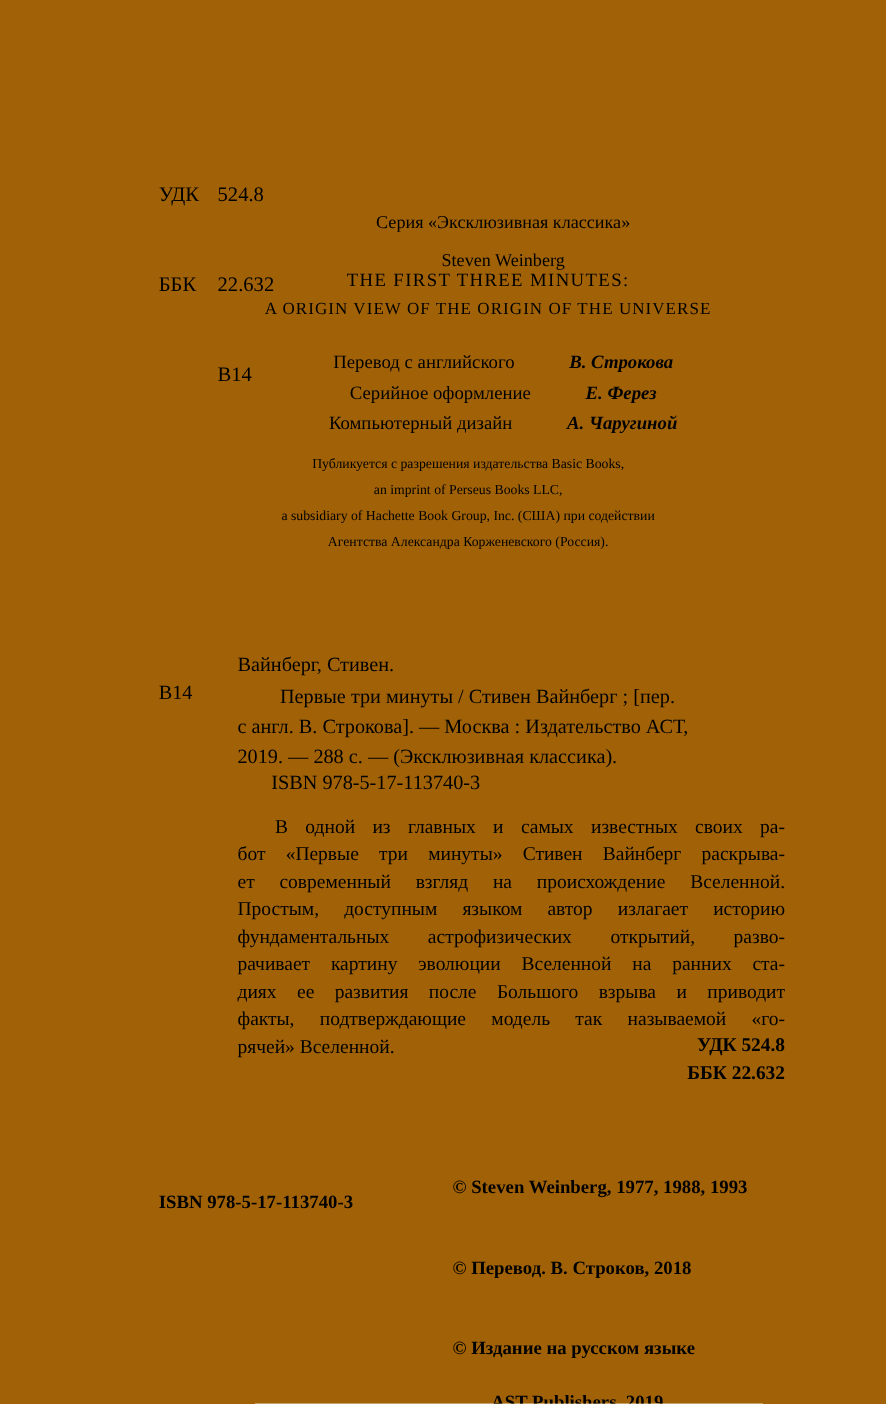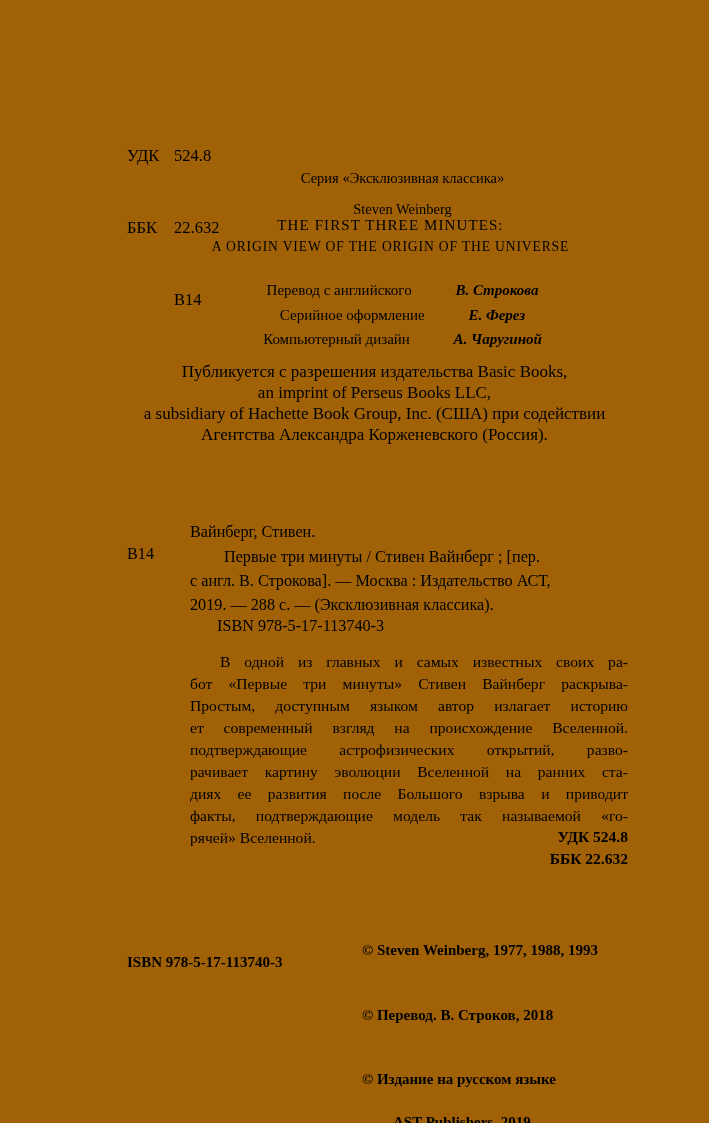--- a/index.html
+++ b/index.html
@@ -57,21 +57,21 @@
   
   #credits {
     left: 0; top: 278px; width: 709px;
     font-size: 15px;
     line-height: 24.5px;
   }
 
   
   #permission {
     left: 0; top: 361px; width: 653px;
-    font-size: 17px;
+    font-size: 11px;
     line-height: 21px;
     text-align: center;
   }
 
   
   #bib-name {
     left: 190px; top: 523px;
     font-size: 16.2px;
   }
   #bib-sigla {
@@ -165,23 +165,23 @@
   <div id="bib-body" class="abs">
     <span class="ln first">Первые три минуты / Стивен Вайнберг ; [пер.</span>
     <span class="ln">с англ. В. Строкова]. — Москва : Издательство АСТ,</span>
     <span class="ln">2019. — 288 с. — (Эксклюзивная классика).</span>
   </div>
   <div id="bib-isbn" class="abs">ISBN 978-5-17-113740-3</div>
 
   <div id="annot" class="abs">
     <span class="ln j first">В одной из главных и самых известных своих ра-</span>
     <span class="ln j">бот «Первые три минуты» Стивен Вайнберг раскрыва-</span>
+    <span class="ln j">ет современный взгляд на происхождение Вселенной.</span>
     <span class="ln j">Простым, доступным языком автор излагает историю</span>
-    <span class="ln j">ет современный взгляд на происхождение Вселенной.</span>
-    <span class="ln j">подтверждающие астрофизических открытий, разво-</span>
+    <span class="ln j">фундаментальных астрофизических открытий, разво-</span>
     <span class="ln j">рачивает картину эволюции Вселенной на ранних ста-</span>
     <span class="ln j">диях ее развития после Большого взрыва и приводит</span>
     <span class="ln j">факты, подтверждающие модель так называемой «го-</span>
     <span class="ln">рячей» Вселенной.</span>
   </div>
 
   <div id="cls-bottom" class="abs">
     <div>УДК 524.8</div>
     <div>ББК 22.632</div>
   </div>

